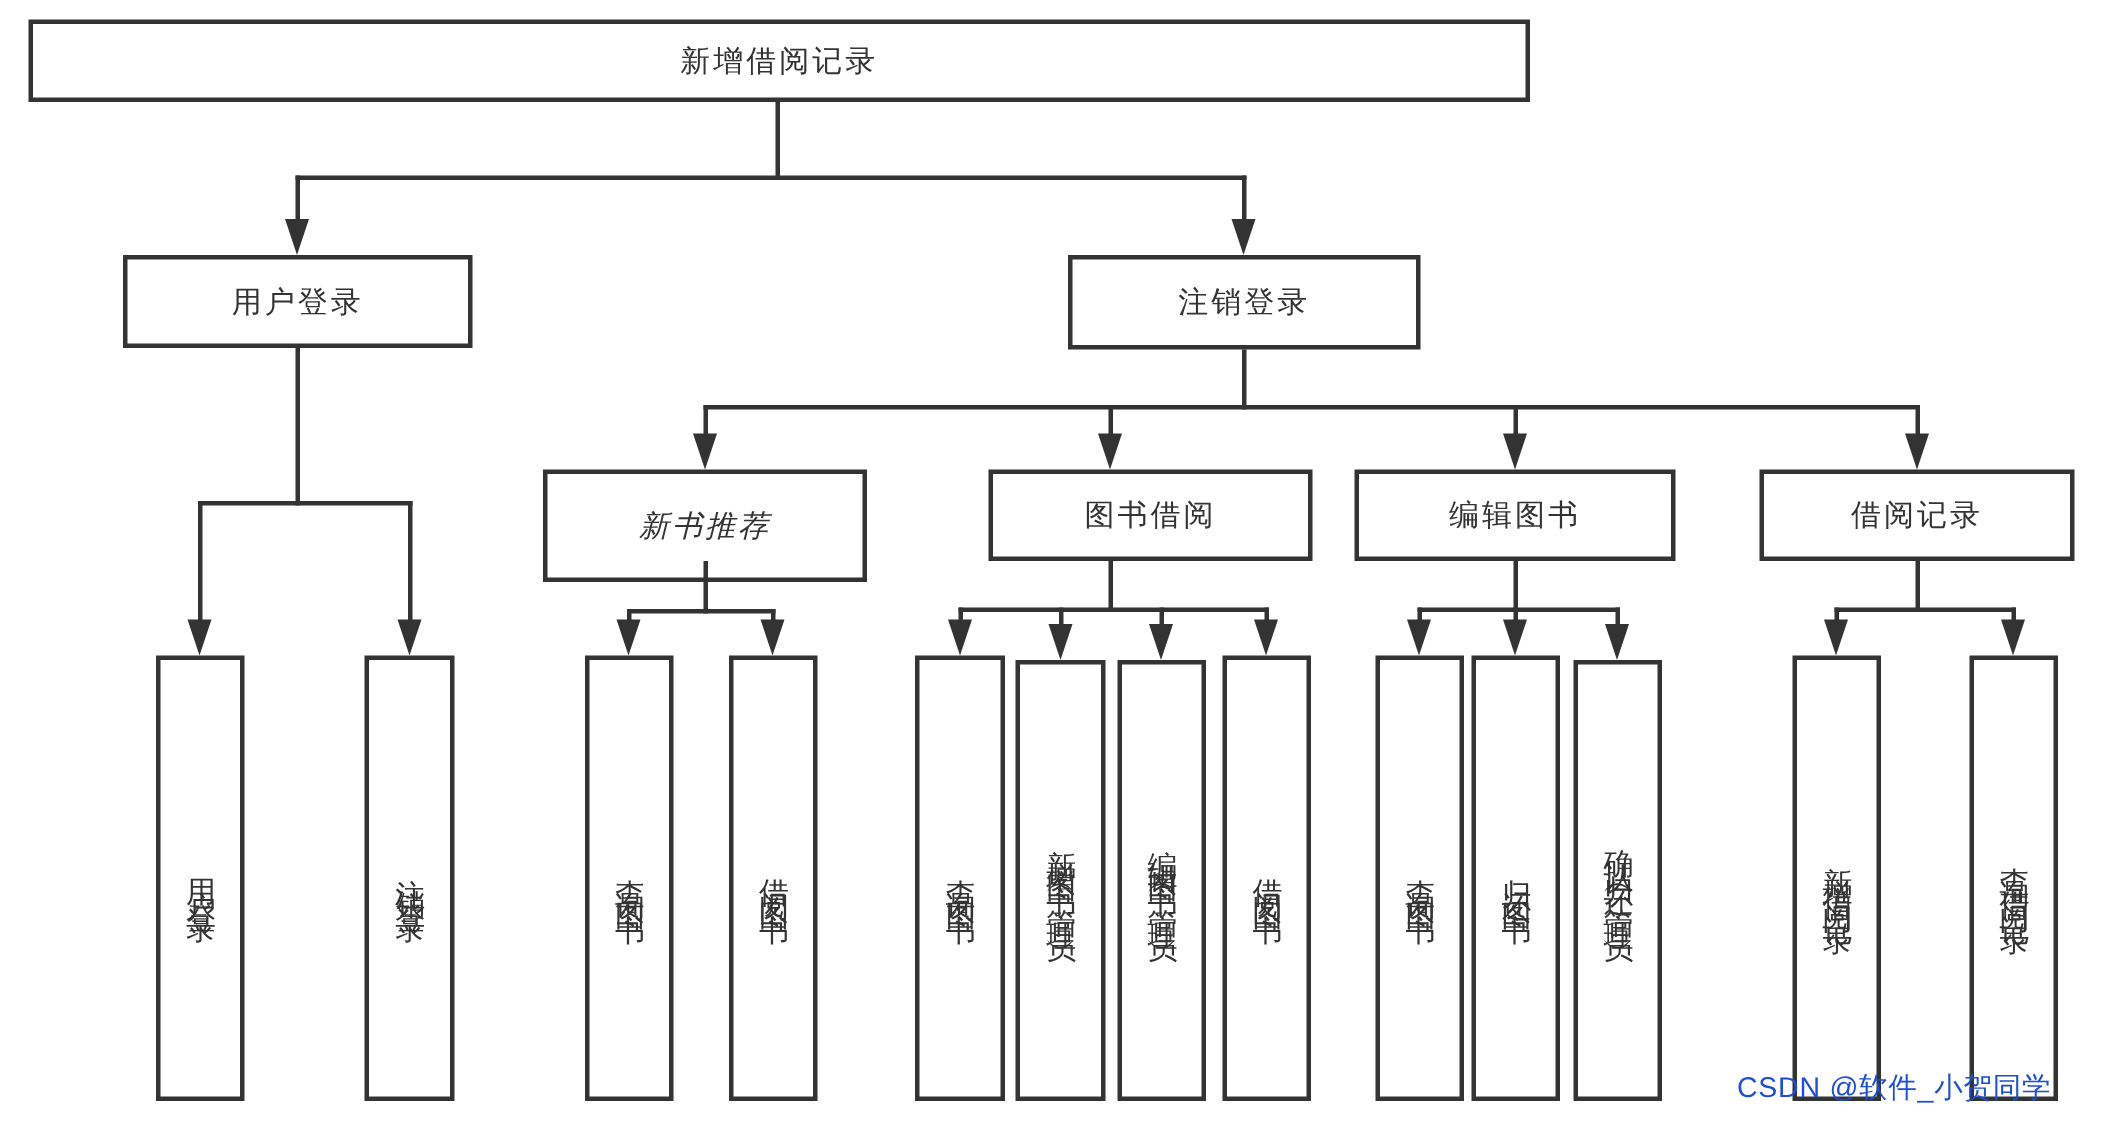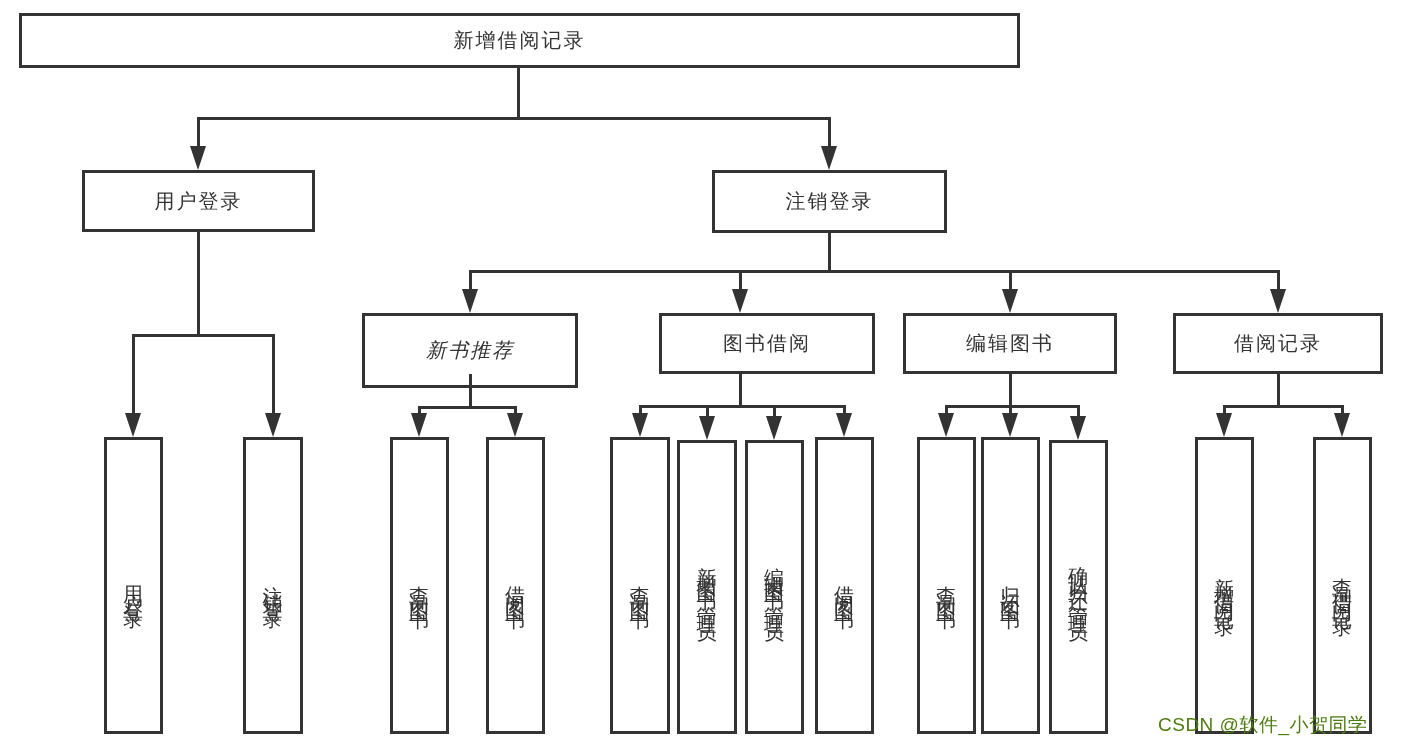--- a/index.html
+++ b/index.html
@@ -40,21 +40,21 @@
     width: 0; height: 0;
     border-left: 8px solid transparent;
     border-right: 8px solid transparent;
     border-top: 24px solid #333333;
   }
   .watermark {
     position: absolute;
     left: 1158px;
     top: 712px;
     font-size: 19px;
-    color: #4d7c0f;
+    color: #1d4ed8;
     letter-spacing: 0.5px;
     z-index: 10;
     white-space: nowrap;
   }
 </style>
 </head>
 <body>
 
 <div id="canvas">
 

